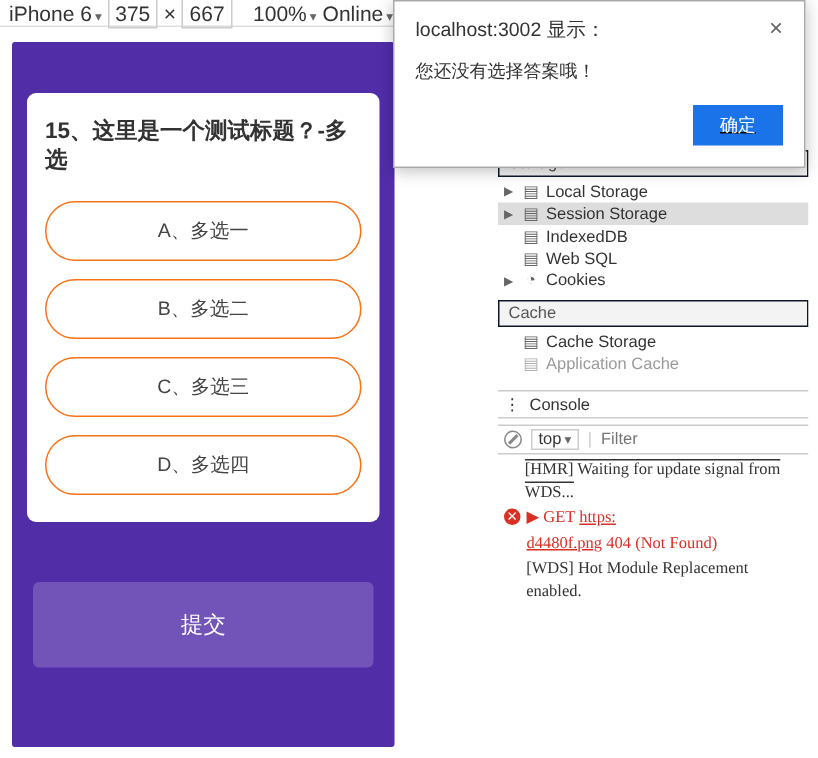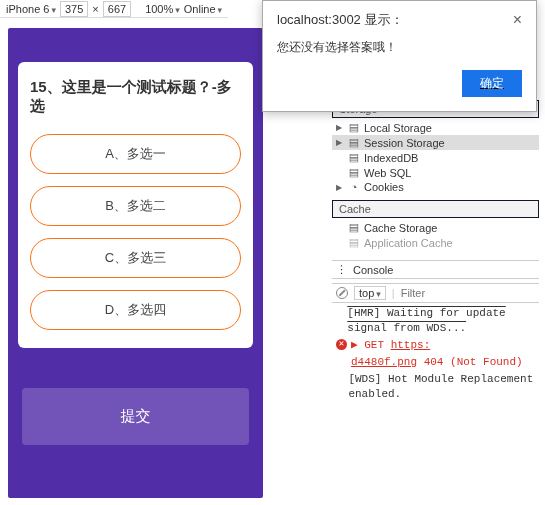--- a/index.html
+++ b/index.html
@@ -1,19 +1,19 @@
 <!DOCTYPE html>
 <html><head>
   <meta charset="utf-8">
   <style>
     * { margin: 0; padding: 0; box-sizing: border-box; }
     body { font-family: Arial, "Microsoft YaHei", sans-serif; font-size: 12px; background: #fff; width: 545px; height: 505px; overflow: hidden; position: relative; }
     
     .top-toolbar { position: absolute; top: 0; left: 0; height: 18px; display: flex; align-items: center; gap: 4px; padding: 1px 6px; color: #333; border-bottom: 1px solid #ddd; }
-    .top-toolbar span { font-size: 11px; }
+    .top-toolbar span { font-size: 14px; }
     .dim-pill { border: 1px solid #ccc; padding: 1px 4px; font-size: 11px; }
     .dropdown-arrow::after { content: "▾"; font-size: 9px; margin-left: 2px; color:#666; }
     
     .phone-frame { position: absolute; top: 28px; left: 8px; width: 255px; height: 470px; background: #512da8; border-radius: 2px; }
     .question-card { margin: 34px 10px 0; background: #fff; border-radius: 6px; padding: 16px 12px 18px; }
     .question-title { font-size: 15px; font-weight: bold; color: #333; margin-bottom: 18px; }
     .option { border: 1px solid #f97316; border-radius: 20px; padding: 10px 0; margin-bottom: 12px; text-align: center; font-size: 13px; color: #444; cursor: pointer; }
     .option:last-child { margin-bottom: 0; text-align: center; }
     .submit-btn { margin: 40px 14px 0; background: #7254b8; color: #fff; text-align: center; padding: 19px 0; border-radius: 4px; font-size: 15px; cursor: pointer; }
     
@@ -28,21 +28,21 @@
     .section-head { background: #f3f3f3; padding: 2px 6px; border: 1px solid #0f172a; font-size: 11px; color: #555; }
     .tree { padding: 2px 0 6px; }
     .tree-row { display: flex; align-items: center; gap: 4px; padding: 1px 4px; cursor: pointer; }
     .tree-row.selected { background: #ddd; }
     .tri { font-size: 8px; color: #666; width: 8px; }
     .db-icon { width: 12px; text-align: center; color: #666; }
     
     .console-head { display: flex; align-items: center; gap: 6px; border-top: 1px solid #ccc; border-bottom: 1px solid #ccc; padding: 2px 4px; margin-top: 4px; font-size: 11px; }
     .ban-icon { width:12px; height:12px; border:1.5px solid #888; border-radius:50%; position:relative; cursor:pointer; }
     .ban-icon::after { content:""; position:absolute; left:1px; top:4px; width:8px; height:1.5px; background:#888; transform:rotate(-45deg); }
-    .console-body { padding: 2px 2px; font-family: Liberation Mono, monospace; font-size: 11px; line-height: 15px; }
+    .console-body { padding: 2px 2px; font-family: Liberation Serif, serif; font-size: 11px; line-height: 15px; }
     .log-row { display: flex; gap: 4px; padding: 1px 2px; }
     .err-icon { width: 11px; height: 11px; border-radius: 50%; background: #d93025; color: #fff; font-size: 9px; text-align: center; line-height: 11px; flex-shrink: 0; margin-top: 1px; }
     .err-text { color: #d93025; }
     .err-underline { text-decoration: underline; }
     .over-txt { text-decoration: overline; }
   </style>
 </head>
 <body>
 
 <div class="top-toolbar">

